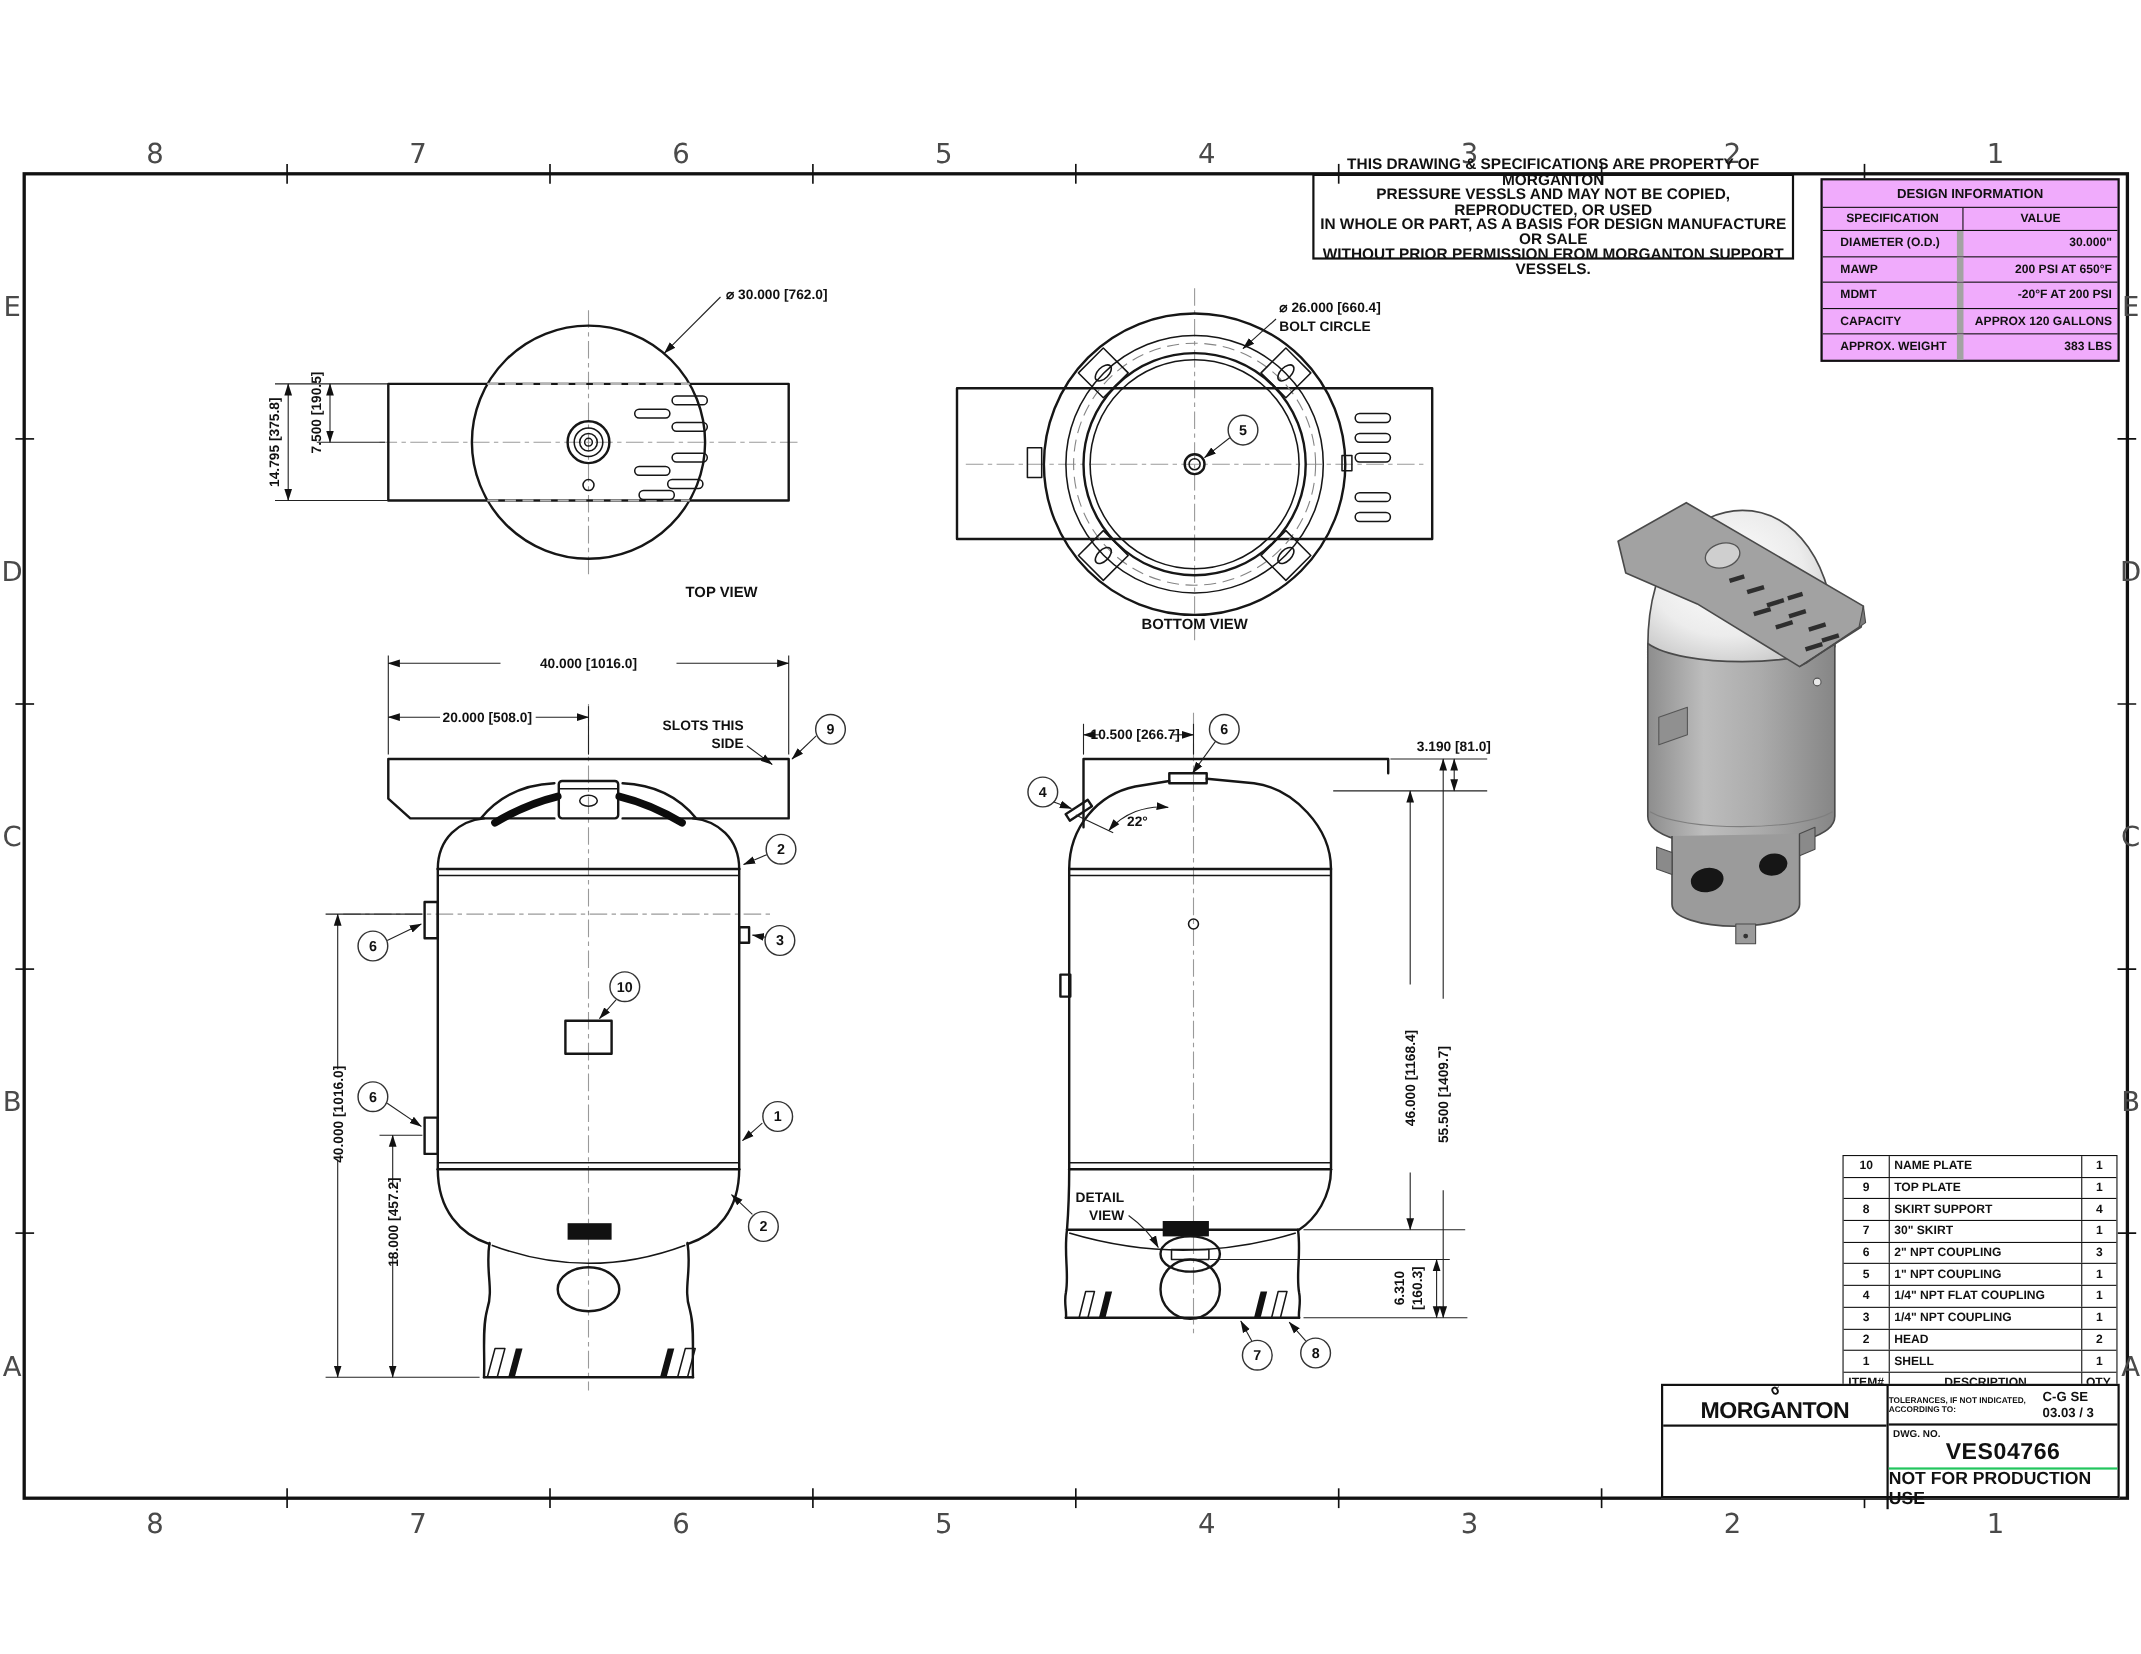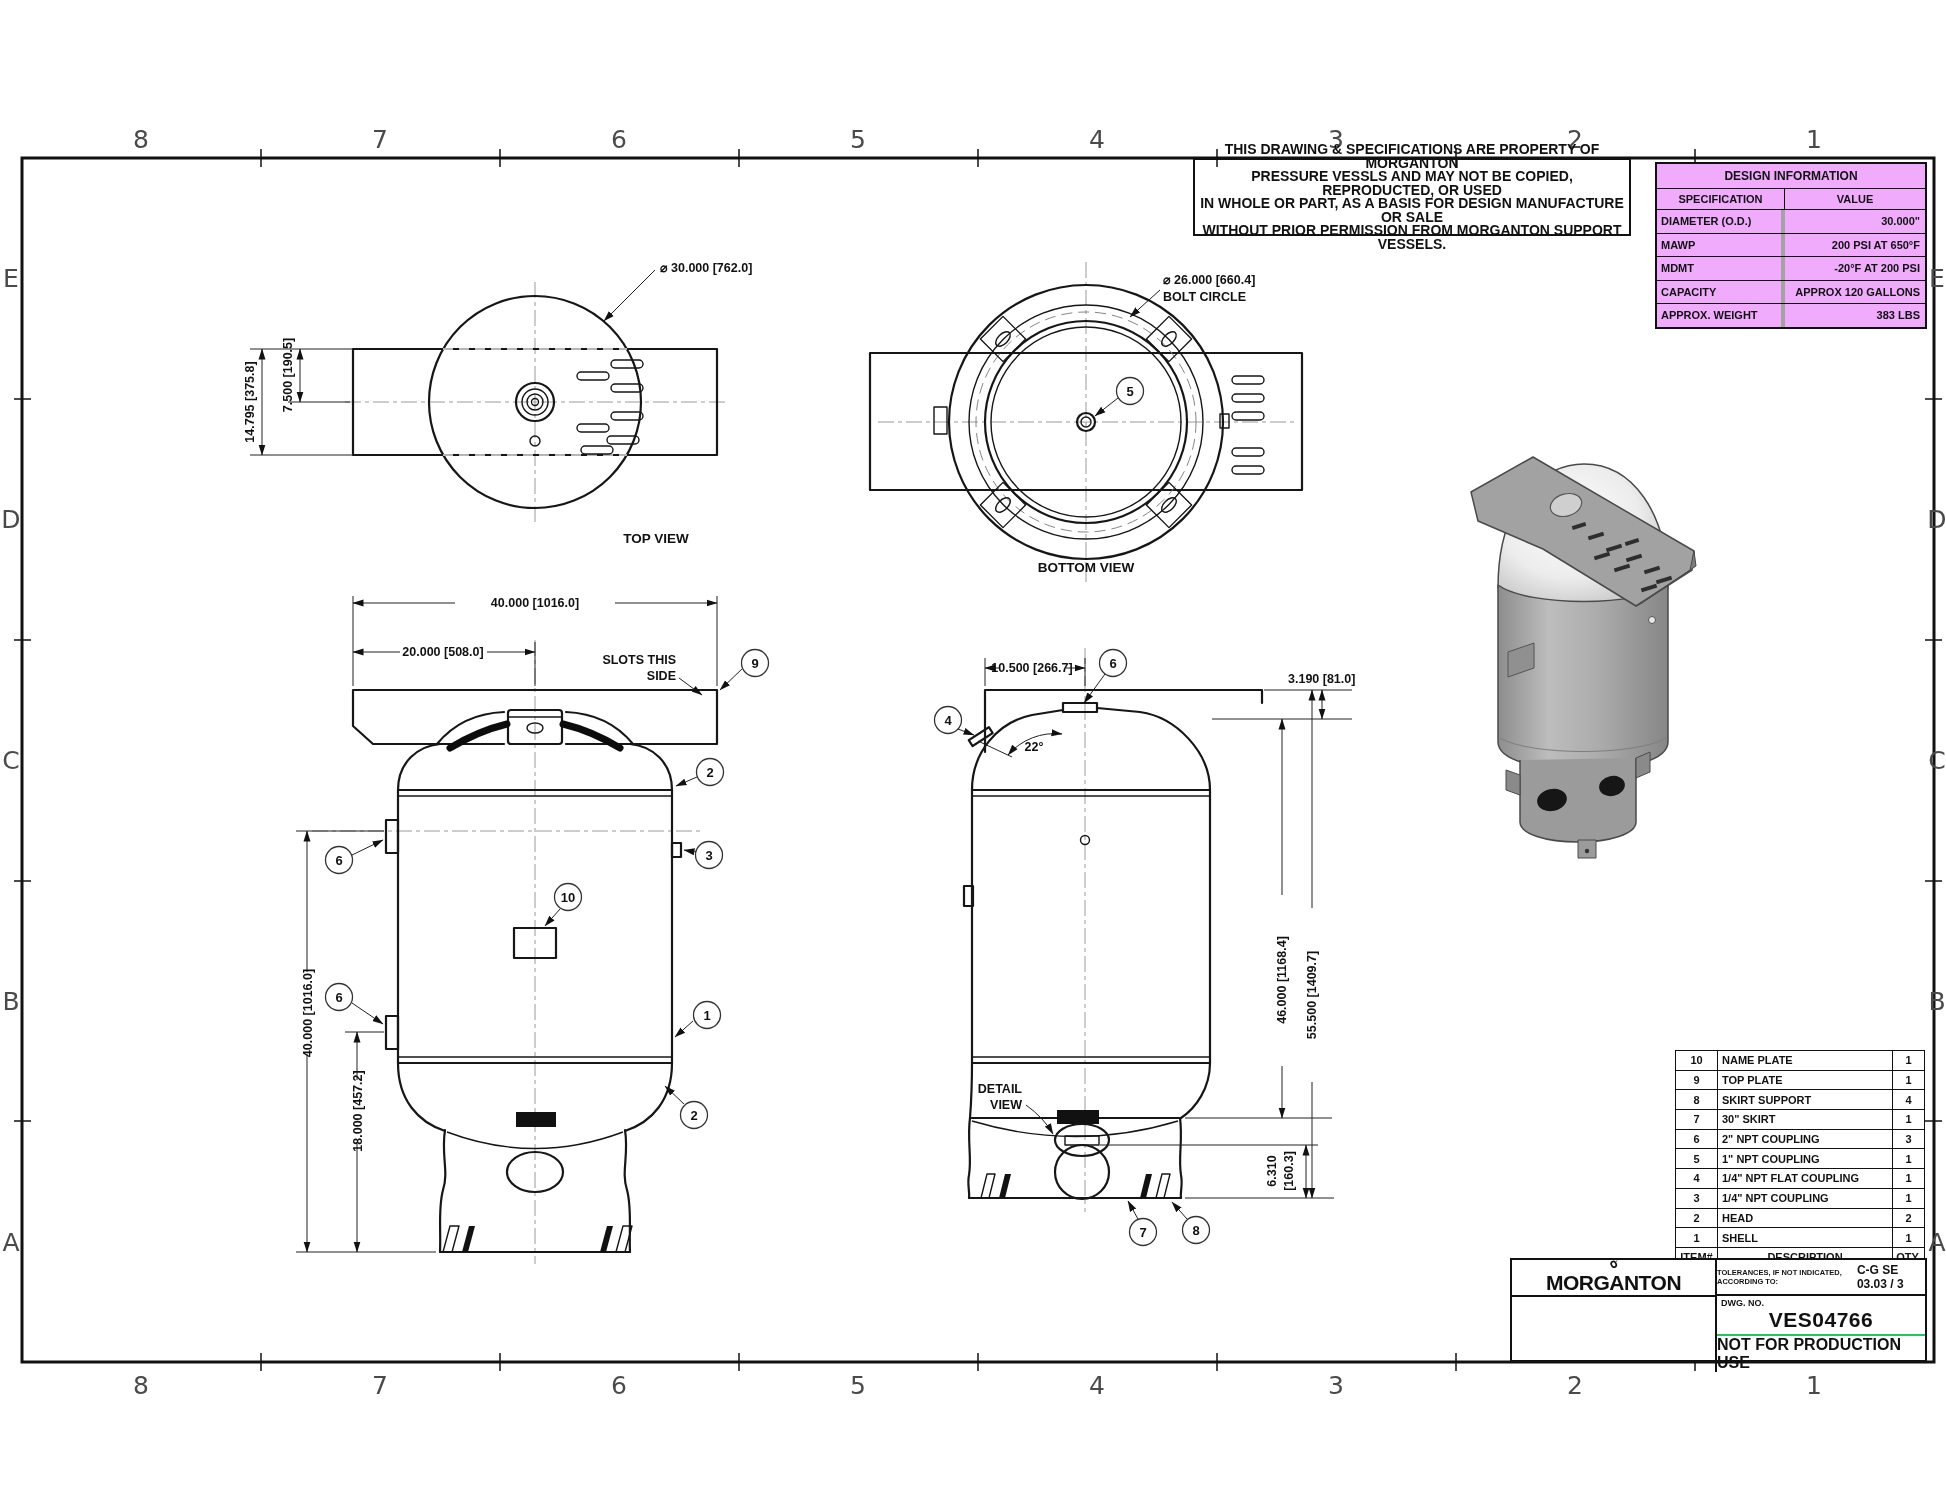--- a/index.html
+++ b/index.html
@@ -22,21 +22,21 @@
           display:flex;flex-direction:column;justify-content:center;text-align:center;
           font-weight:bold;font-size:14px;line-height:13.5px;color:#111;}
   
   .dinfo{left:1655px;top:162px;width:272px;border:2px solid #111;box-sizing:border-box;background:#f0abfc;color:#111;}
   .dinfo .hd{height:24px;border-bottom:1px solid #111;display:flex;align-items:center;justify-content:center;font-weight:bold;font-size:12px;}
   .dinfo .sub{height:20px;border-bottom:1px solid #111;display:grid;grid-template-columns:128px 1fr;font-weight:bold;font-size:11px;}
   .dinfo .sub div{display:flex;align-items:center;justify-content:center;}
   .dinfo .sub div:first-child{border-right:1px solid #111;}
   .dinfo .row{height:22.5px;border-bottom:1px solid #111;display:grid;grid-template-columns:128px 1fr;font-weight:bold;font-size:11px;}
   .dinfo .row:last-child{border-bottom:none;}
-  .dinfo .row .sp{display:flex;align-items:center;padding-left:4px;border-right:4px solid #a3a3a3;}
+  .dinfo .row .sp{display:flex;align-items:center;padding-left:16px;border-right:6px solid #a3a3a3;}
   .dinfo .row .vl{display:flex;align-items:center;justify-content:flex-end;padding-right:5px;}
   
   .plist{left:1675px;top:1050px;width:250px;border:1.5px solid #111;box-sizing:border-box;background:#fff;color:#111;}
   .plist .prow{height:18.7px;display:grid;grid-template-columns:42px 1fr 31px;font-weight:bold;font-size:11px;border-bottom:1px solid #111;}
   .plist .prow div{display:flex;align-items:center;overflow:hidden;white-space:nowrap;}
   .plist .prow .c1{justify-content:center;border-right:1px solid #111;}
   .plist .prow .c2{padding-left:4px;border-right:1px solid #111;}
   .plist .prow .c3{justify-content:center;}
   .plist .pfoot{height:19px;display:grid;grid-template-columns:42px 1fr 31px;font-weight:bold;font-size:11px;}
   .plist .pfoot div{display:flex;align-items:center;justify-content:center;}

